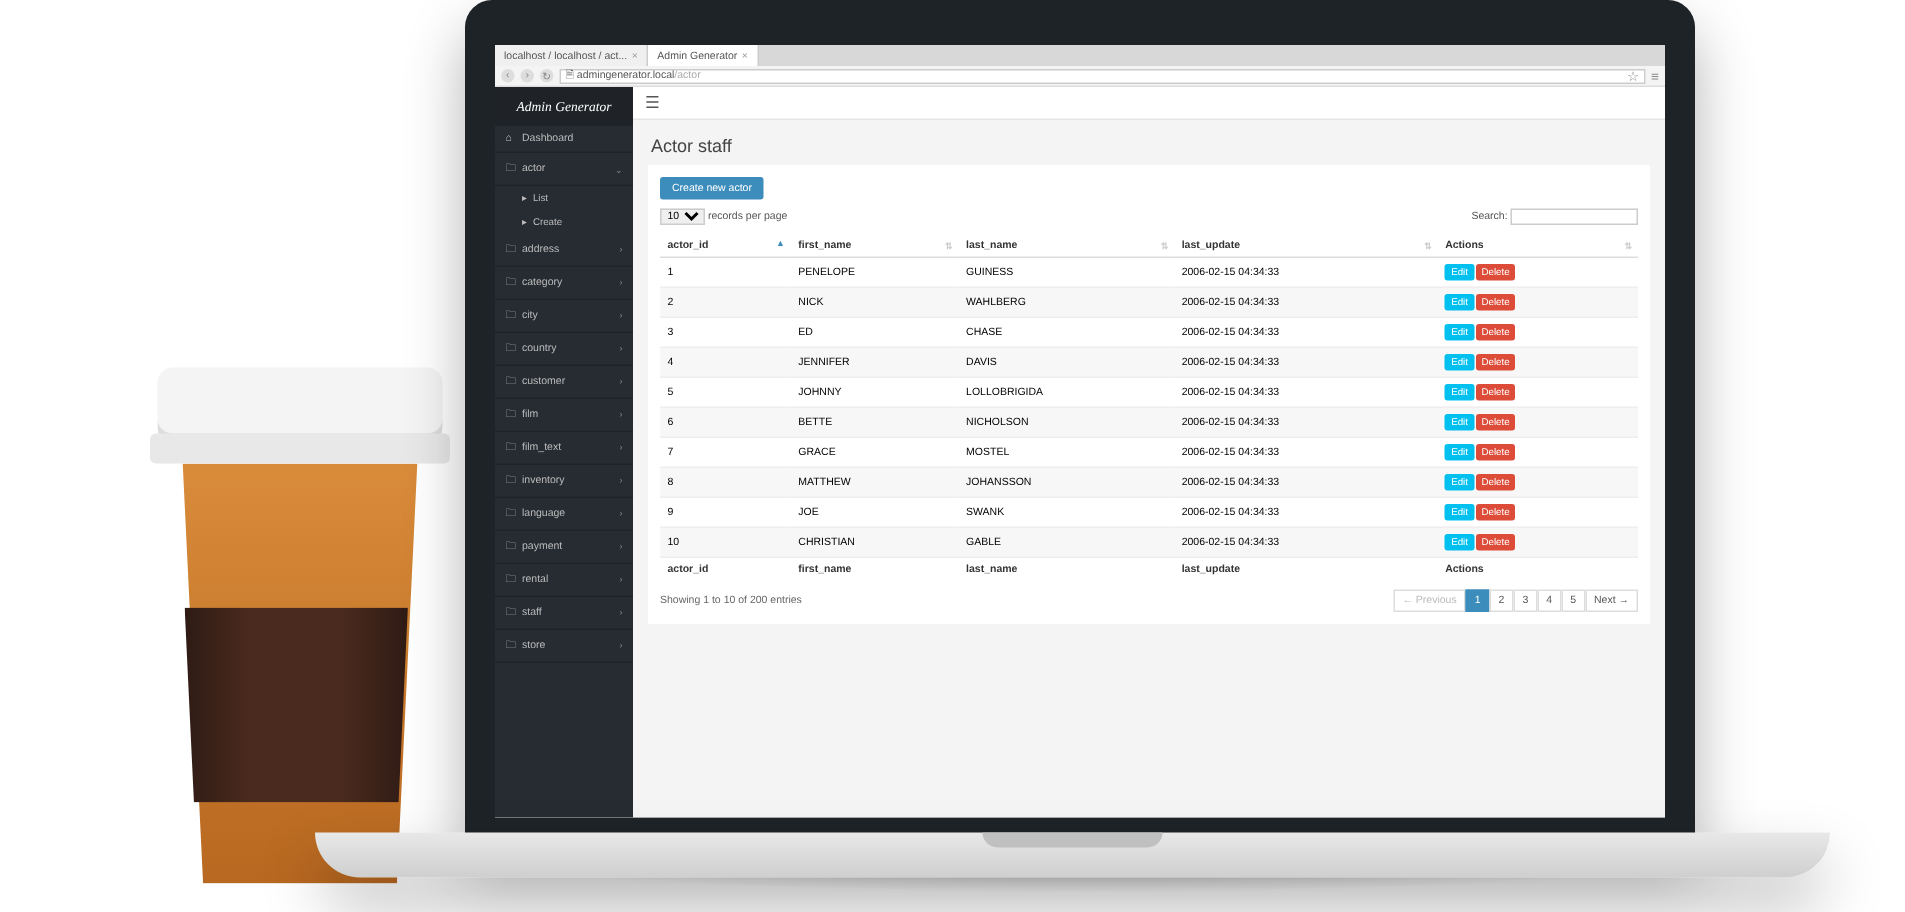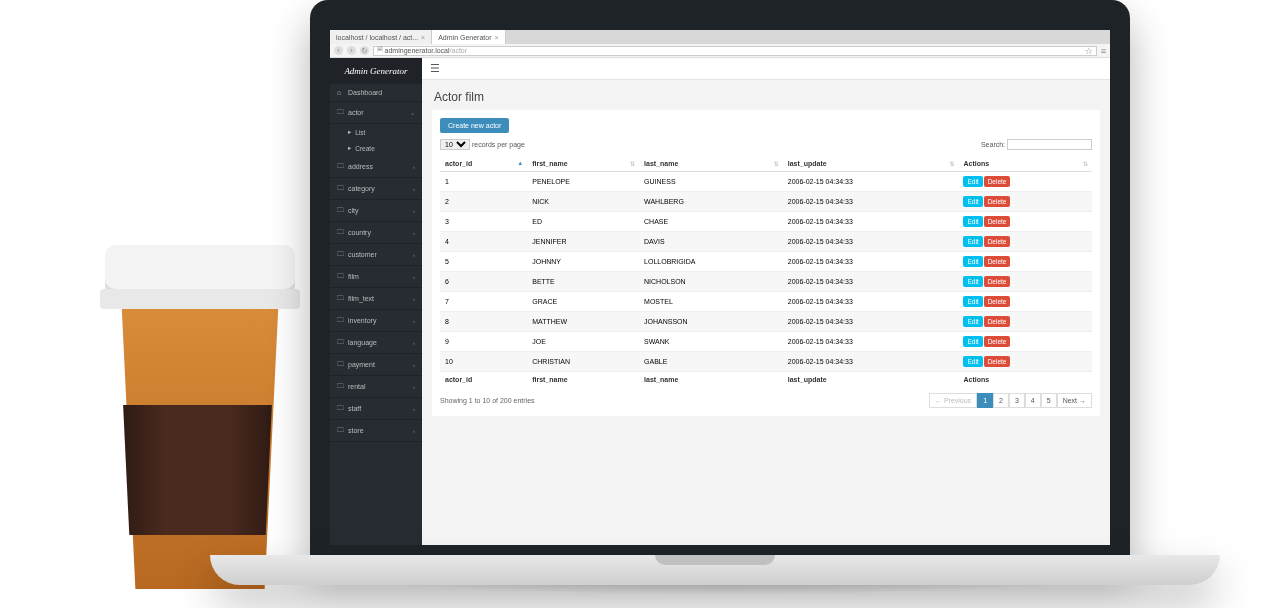--- a/index.html
+++ b/index.html
@@ -189,21 +189,21 @@
               <span>store</span>
               <span class="side-expand">›</span>
             </div>
           </div>
       </div>
 
       <div class="main">
         <div class="topbar">
           <span class="burger">☰</span>
         </div>
-        <div class="page-title">Actor film</div>
+        <div class="page-title">Actor staff</div>
 
         <div class="panel">
           <button class="btn-primary">Create new actor</button>
 
           <div class="table-controls">
             <div>
               <select>
                 <option>10</option>
               </select>
               <span>records per page</span>

